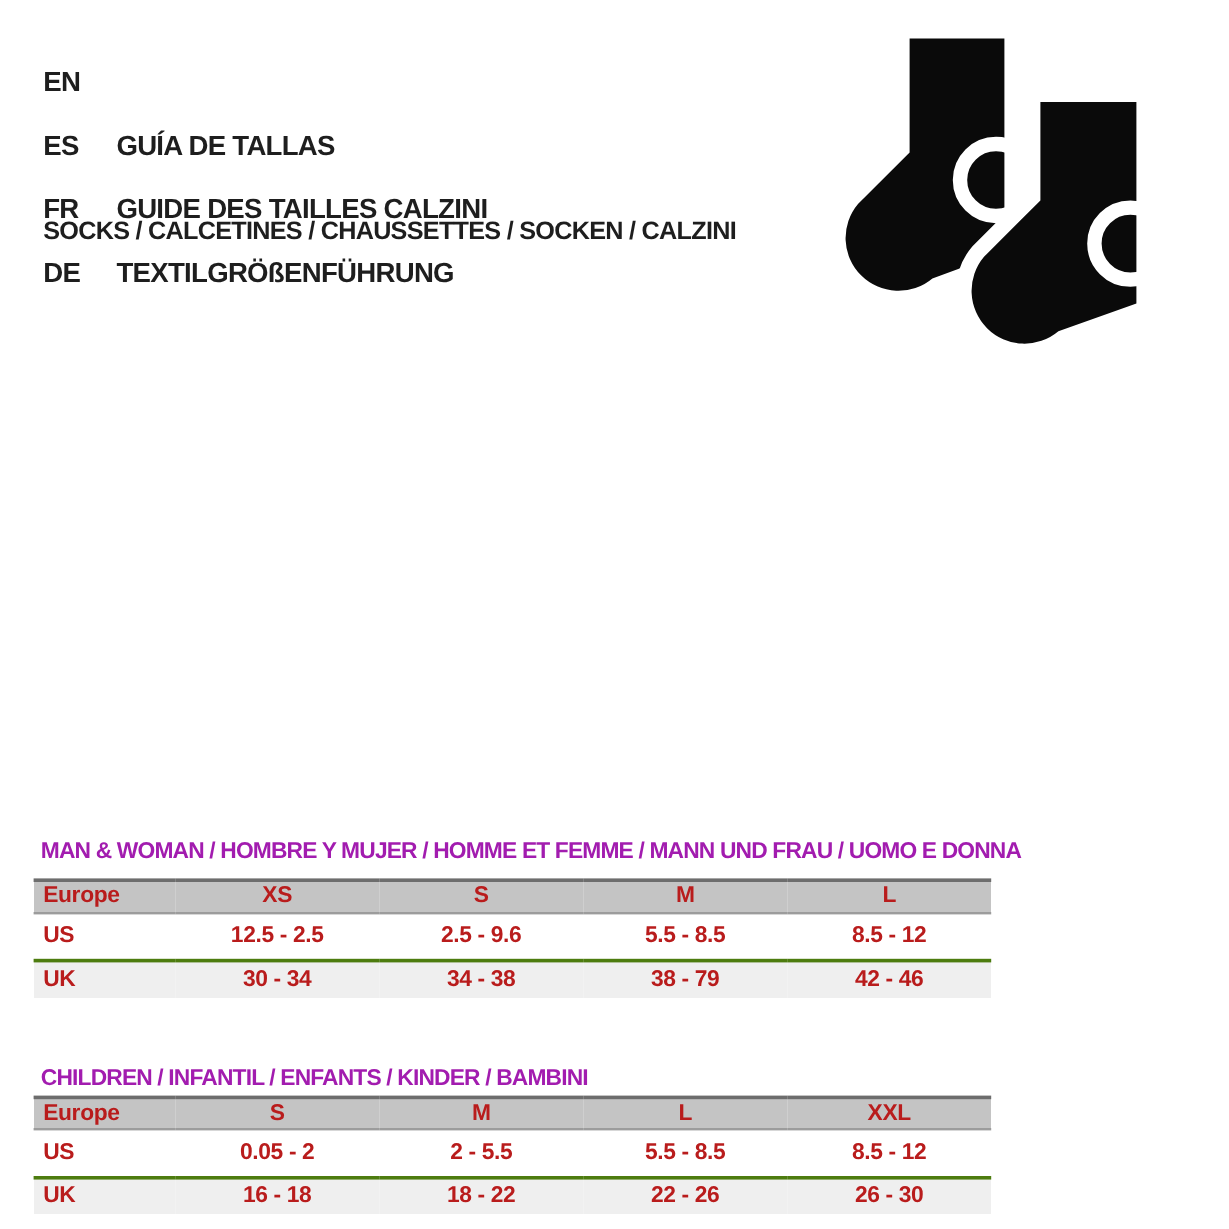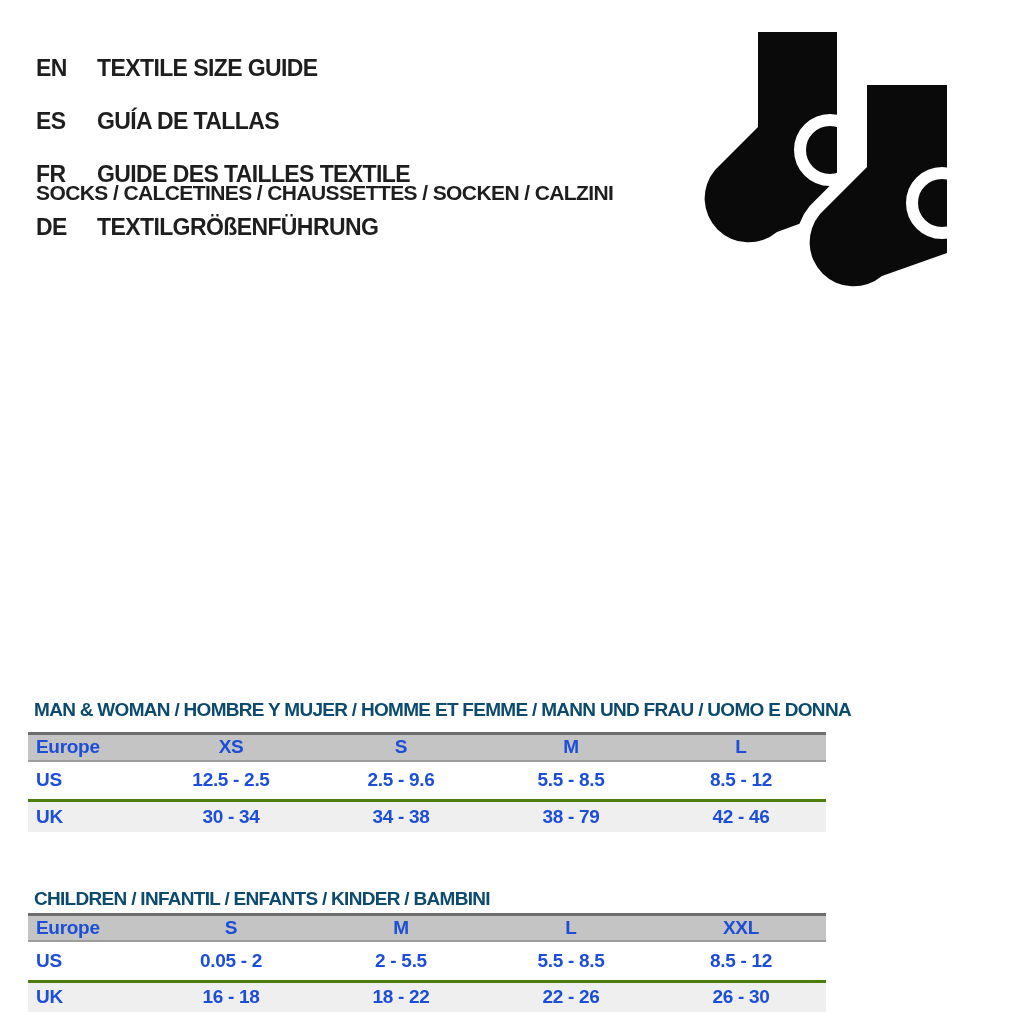--- a/index.html
+++ b/index.html
@@ -25,57 +25,56 @@
     font-size: 21px; letter-spacing: -0.6px; white-space: nowrap;
   }
 
   
   .socks-icon { position: absolute; left: 680px; top: 10px; width: 300px; height: 300px; }
 
   
   .tables-block { position: absolute; left: 28px; top: 700px; width: 798px; }
   .table-title {
     font-size: 19px; letter-spacing: -0.7px; line-height: 19px;
-    margin-left: 6px; color: #0c4a6e; white-space: nowrap;
+    margin-left: 6px; color: #a21caf; white-space: nowrap;
   }
   .table-title.second { margin-top: 57px; }
   table { width: 798px; border-collapse: collapse; table-layout: fixed; }
   table.first { margin-top: 13px; }
   table.second { margin-top: 5px; }
   th, td {
     font-weight: bold; font-size: 19px; letter-spacing: -0.3px;
-    color: #1d4ed8; text-align: center; overflow: hidden; white-space: nowrap;
+    color: #b91c1c; text-align: center; overflow: hidden; white-space: nowrap;
   }
   th {
     background: #c4c4c4;
     border-top: 3px solid #6d6d6d;
     border-bottom: 2px solid #9c9c9c;
     height: 27px;
   }
   td { height: 40px; background: #ffffff; }
   tr.row-alt td { background: #efefef; height: 31px; border-top: 3px solid #4d7c0f; }
   th.col-label, td.col-label { text-align: left; padding-left: 8px; }
 </style>
 </head>
 <body>
 
 <div class="page">
 
   <section class="lang-block">
     <div class="lang-row">
       <span class="lang-code">EN</span>
-      <span class="lang-label">TEXTILE SIZE GUIDE</span>
     </div>
     <div class="lang-row">
       <span class="lang-code">ES</span>
       <span class="lang-label">GUÍA DE TALLAS</span>
     </div>
     <div class="lang-row">
       <span class="lang-code">FR</span>
-      <span class="lang-label">GUIDE DES TAILLES TEXTILE</span>
+      <span class="lang-label">GUIDE DES TAILLES CALZINI</span>
     </div>
     <div class="lang-row">
       <span class="lang-code">DE</span>
       <span class="lang-label">TEXTILGRÖßENFÜHRUNG</span>
     </div>
   </section>
 
   <h1 class="category-line">SOCKS / CALCETINES / CHAUSSETTES / SOCKEN / CALZINI</h1>
 
   <div class="socks-icon">

